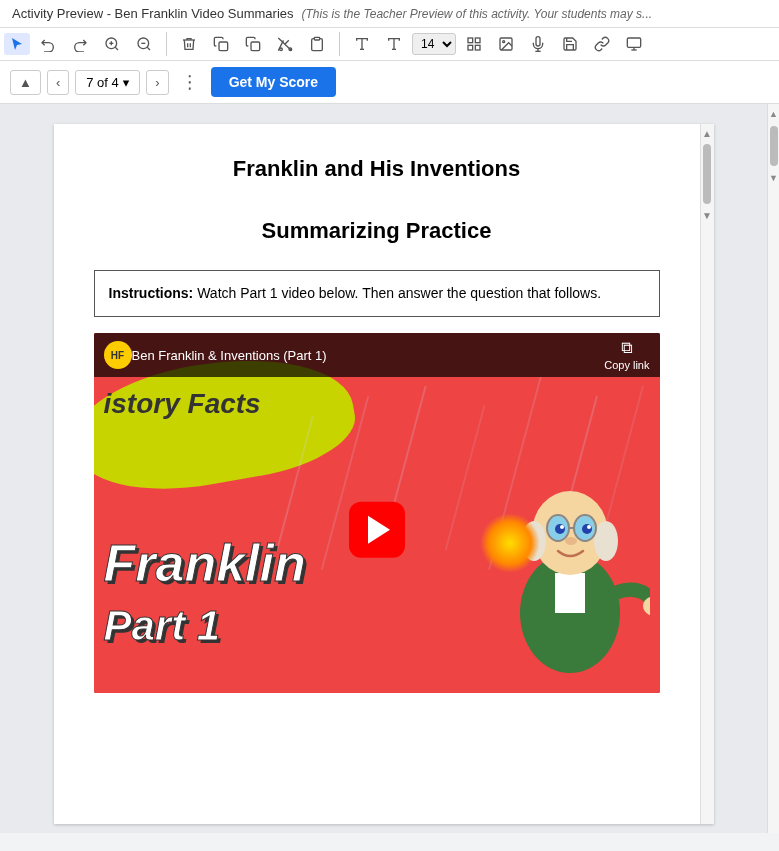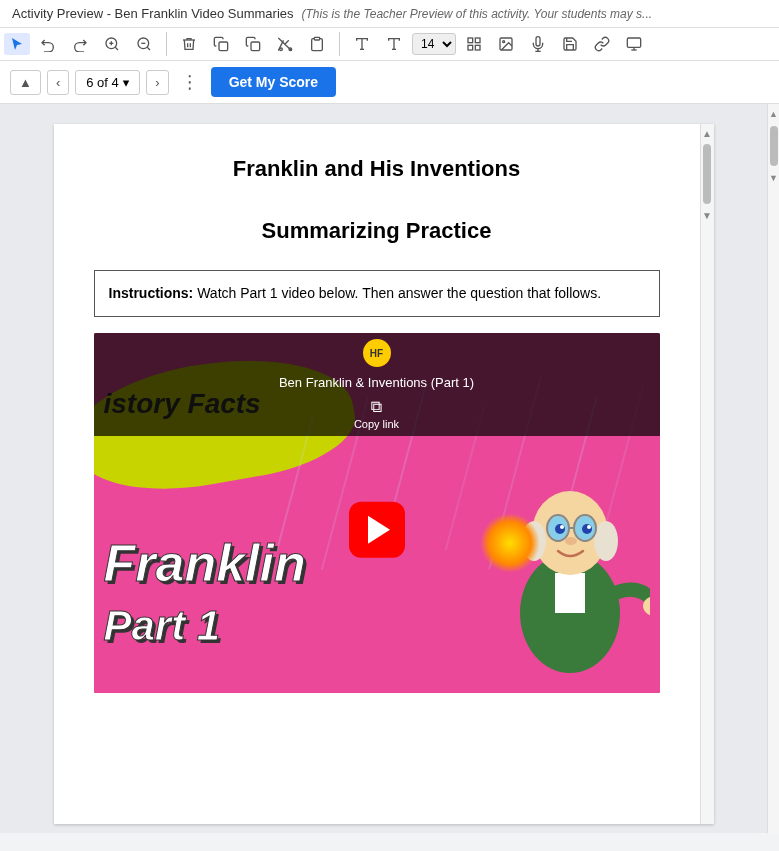--- a/index.html
+++ b/index.html
@@ -191,27 +191,26 @@
       border-radius: 2px;
       overflow: hidden;
       height: 360px;
     }
 
     .video-header {
       background: rgba(0,0,0,0.7);
       display: flex;
       align-items: center;
       padding: 6px 10px;
-      gap: 8px;
+      gap: 0;
       position: absolute;
       top: 0;
       left: 0;
       right: 0;
       z-index: 10;
-      flex-direction: column;
     }
     .video-channel-icon {
       width: 28px;
       height: 28px;
       background: #ffcc00;
       border-radius: 50%;
       display: flex;
       align-items: center;
       justify-content: center;
       font-size: 10px;
@@ -236,21 +235,21 @@
       border: none;
     }
     .copy-icon {
       font-size: 16px;
     }
 
     
     .video-scene {
       width: 100%;
       height: 100%;
-      background: #ec4899;
+      background: #ef4444;
       position: relative;
       overflow: hidden;
     }
 
     
     .scene-blob {
       position: absolute;
       top: 30px;
       left: -20px;
       width: 280px;
@@ -526,21 +525,21 @@
 </div>
 
 <div class="nav-bar">
   <button class="nav-btn">
     <span>▲</span>
   </button>
   <button class="nav-btn">
     <span>‹</span>
   </button>
   <div class="page-indicator">
-    <span>6 of 4</span>
+    <span>7 of 4</span>
     <span>▾</span>
   </div>
   <button class="nav-btn">
     <span>›</span>
   </button>
   <button class="more-btn">
     <span>⋮</span>
   </button>
   <button class="get-score-btn">
     <span>Get My Score</span>

